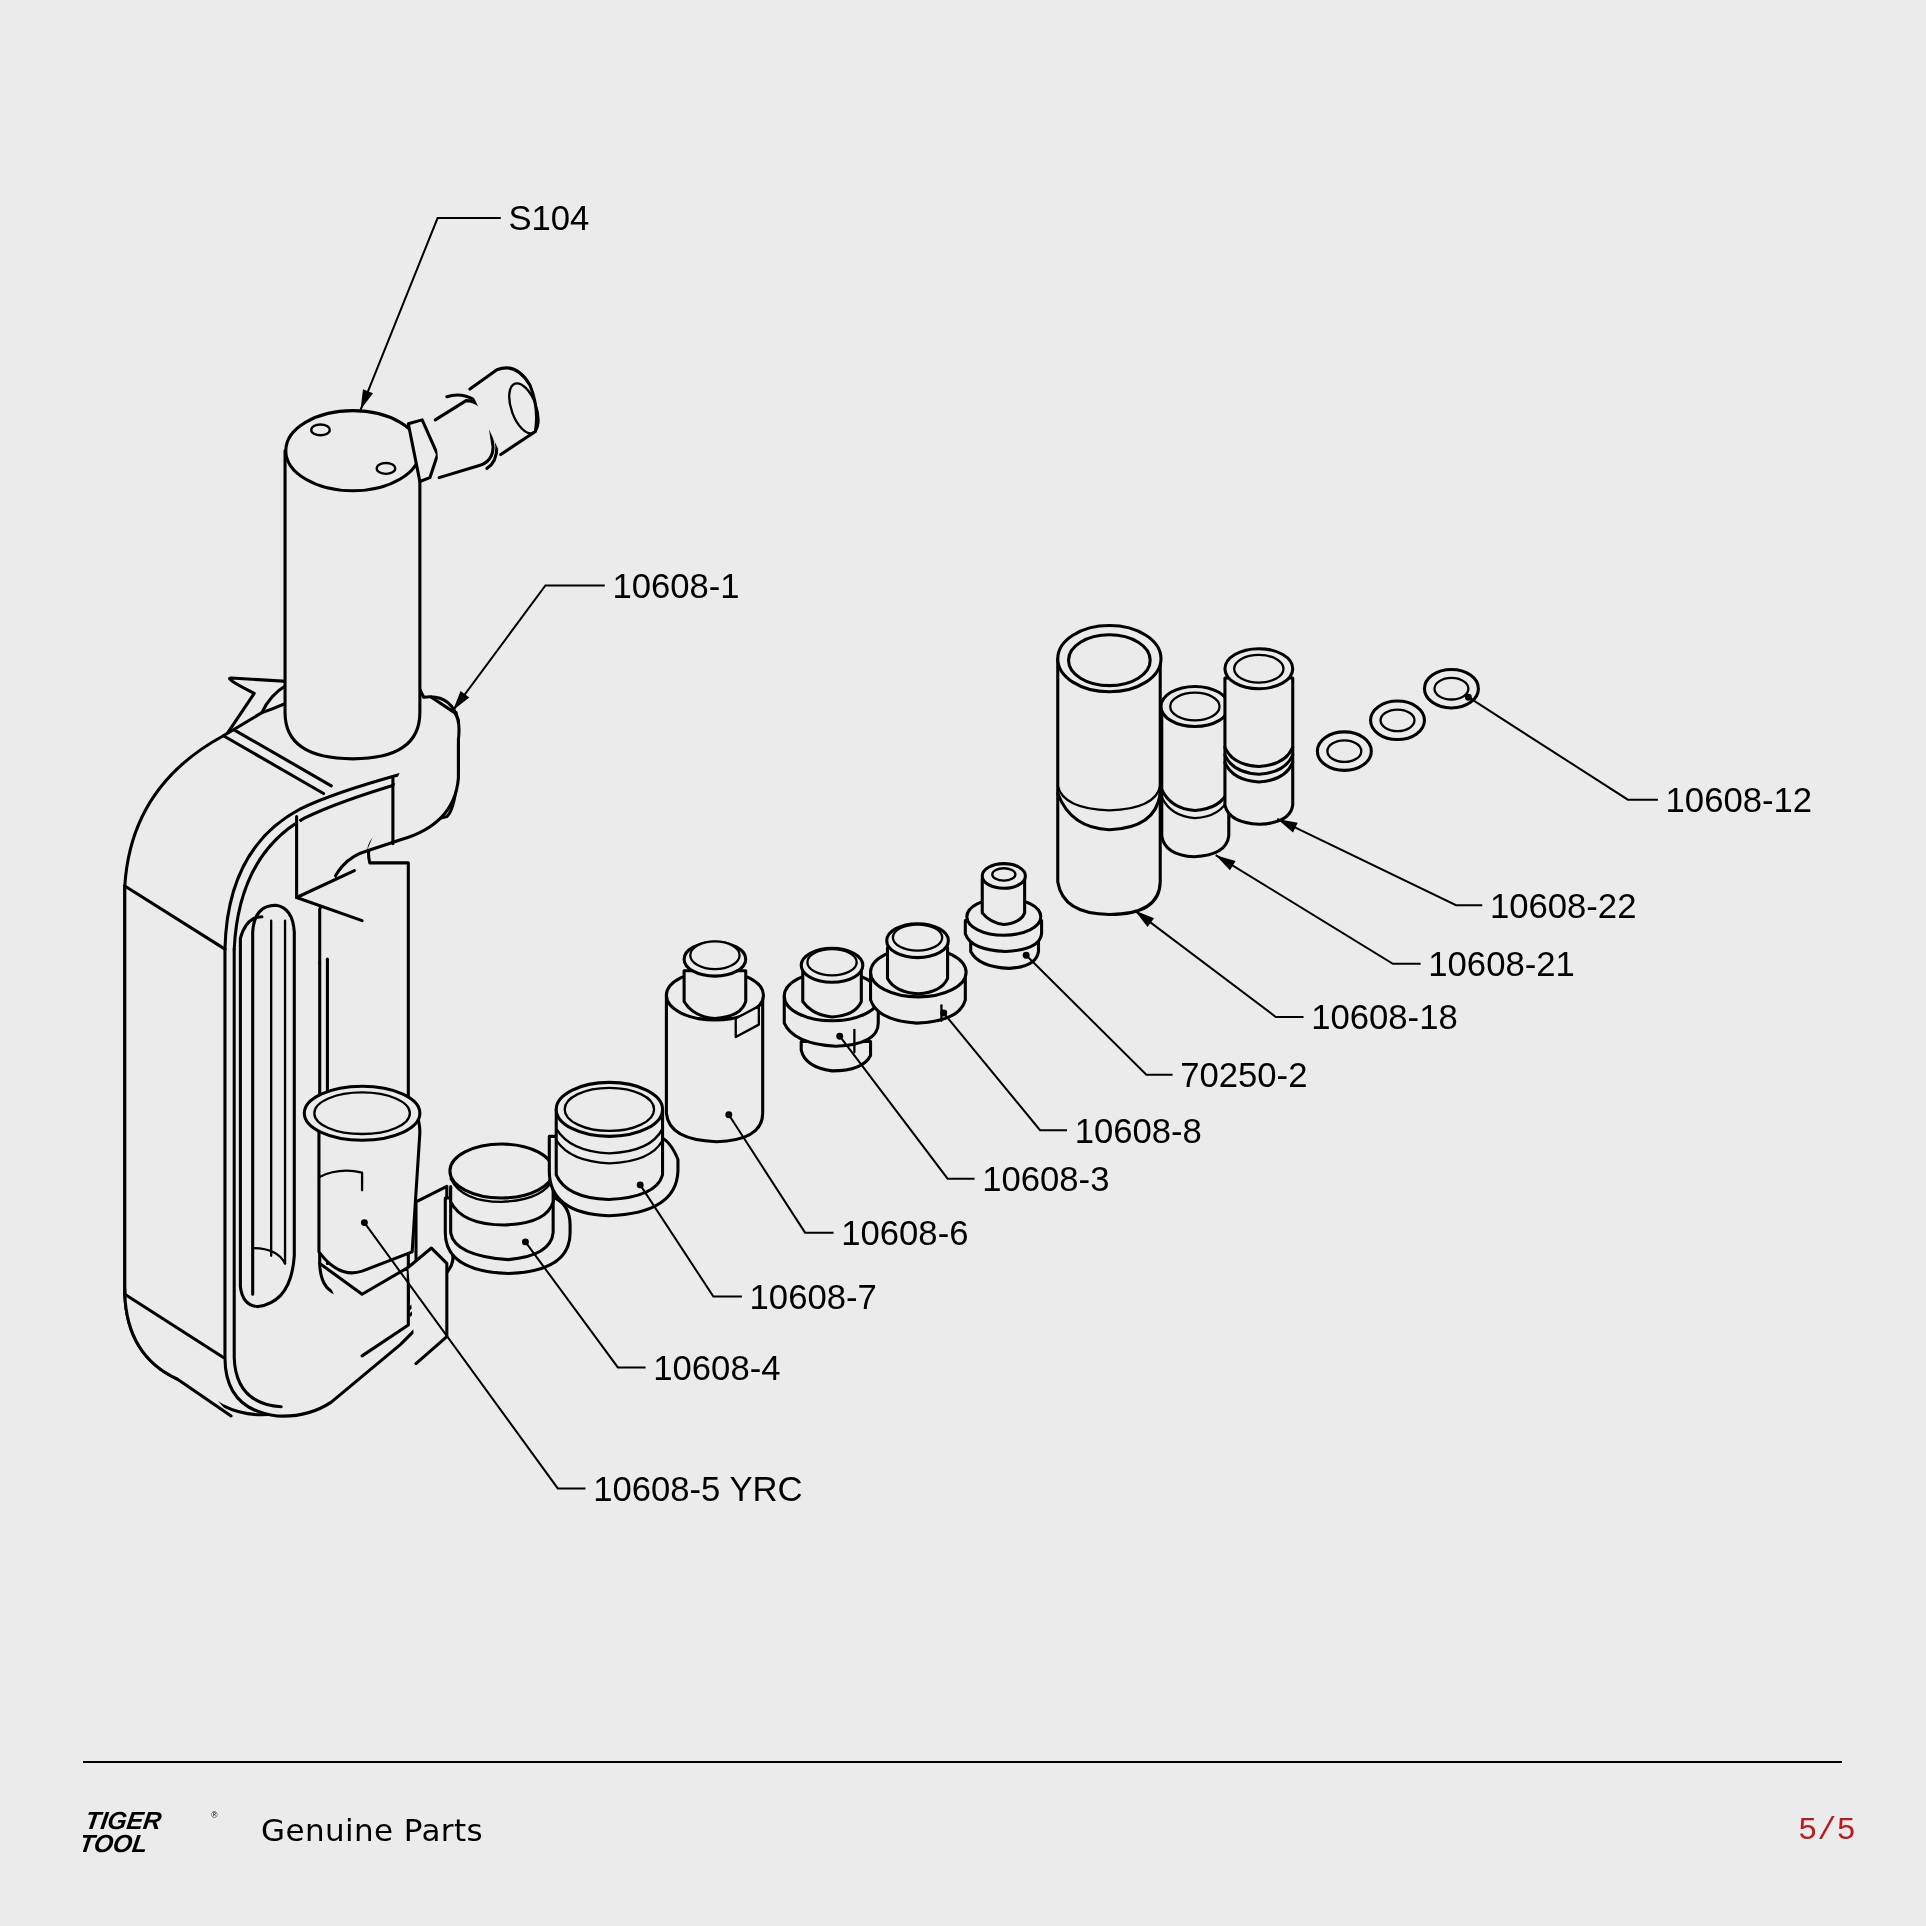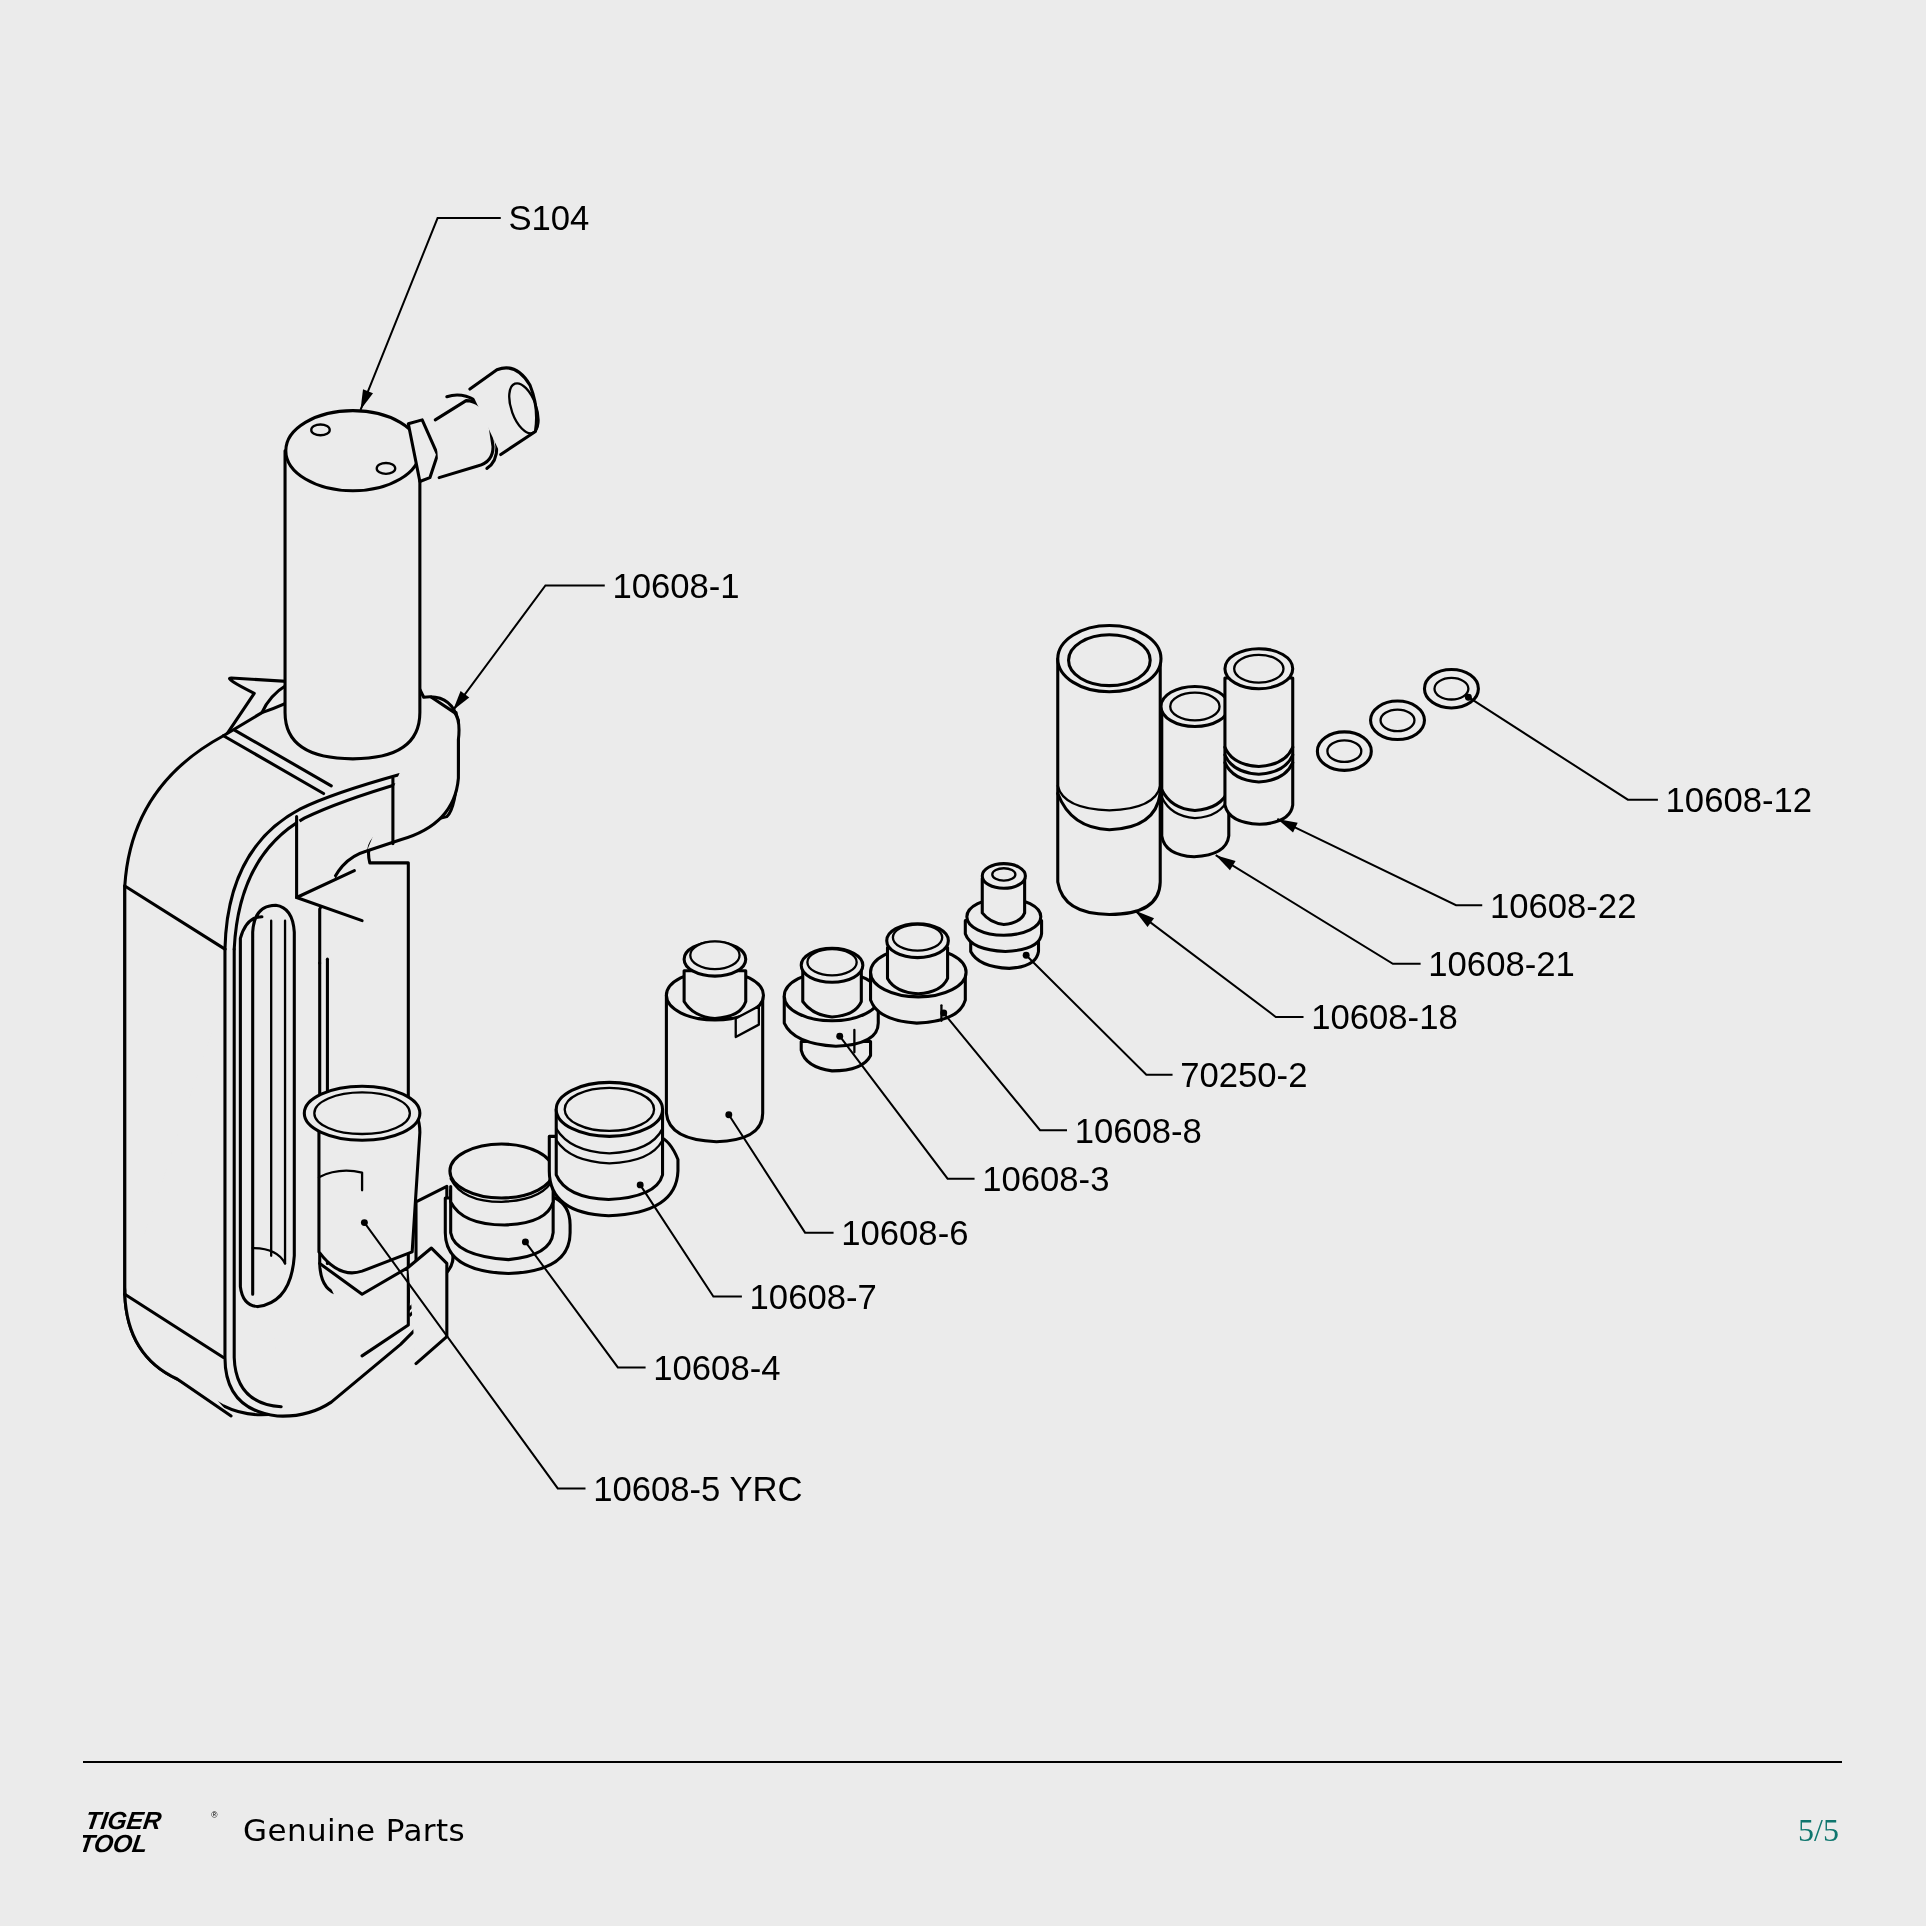--- a/index.html
+++ b/index.html
@@ -7,22 +7,22 @@
   #diagram{position:absolute;left:0;top:0;width:1926px;height:1926px;}
   .part path,.part ellipse,.part rect,.part line,.part polygon{fill:#ebebeb;stroke:#000;stroke-width:4;stroke-linejoin:round;stroke-linecap:round;}
   .part .thin{stroke-width:3;}
   .part .nofill{fill:none;}
   .leader{fill:none;stroke:#000;stroke-width:2.6;}
   .arrowhead{fill:#000;stroke:none;}
   .dot{fill:#000;}
   .callout-text{font-family:"Liberation Sans",sans-serif;font-size:45px;fill:#000;}
   .footer-rule{position:absolute;left:83px;top:1761px;width:1759px;height:2.3px;background:#000;}
   .logo{position:absolute;left:83px;top:1807px;width:139px;height:48px;}
-  .footer-text{position:absolute;left:243px;top:1812px;font-family:"DejaVu Sans",sans-serif;font-size:31px;color:#000;letter-spacing:0.4px;}
-  .page-num{position:absolute;left:1798px;top:1812px;font-family:Liberation Serif, serif;font-size:32px;color:#0f766e;text-align:right;}
+  .footer-text{position:absolute;left:261px;top:1812px;font-family:"DejaVu Sans",sans-serif;font-size:31px;color:#000;letter-spacing:0.4px;}
+  .page-num{position:absolute;left:1798px;top:1812px;font-family:Liberation Mono, monospace;font-size:32px;color:#b91c1c;text-align:right;}
 </style>
 </head>
 <body>
 
 <svg id="diagram" viewBox="0 0 2500 2500" xmlns="http://www.w3.org/2000/svg">
 
   <g class="part">
 
     <path d="M162 1150 L162 1680 Q165 1760 230 1790 L290 1825 Q330 1845 380 1830 L440 1790 L540 1700 L540 1560 L580 1540 L580 1610 Q600 1640 570 1660 L500 1730 L530 1690 L530 1120 L480 1120 Q470 1080 520 1075 L580 1060 Q592 1050 595 990 L595 935 Q585 900 550 905 L545 895 L300 880 Q290 880 330 900 Z" fill="#ebebeb" stroke="none"></path>
 

